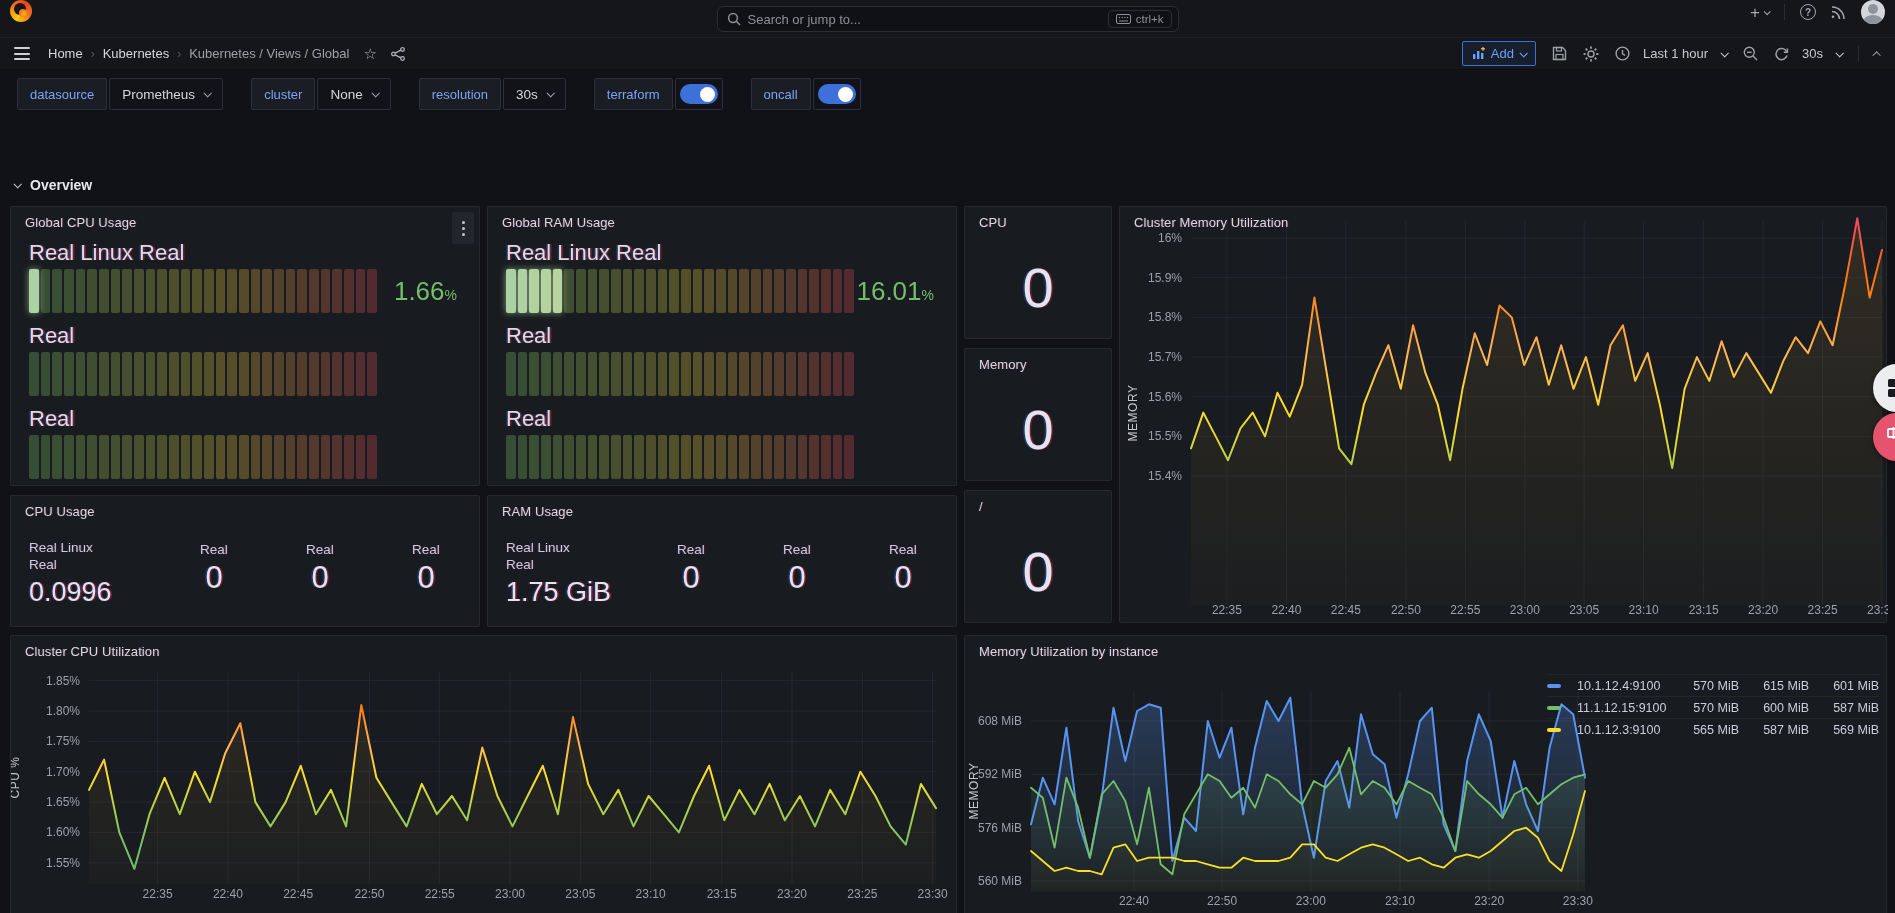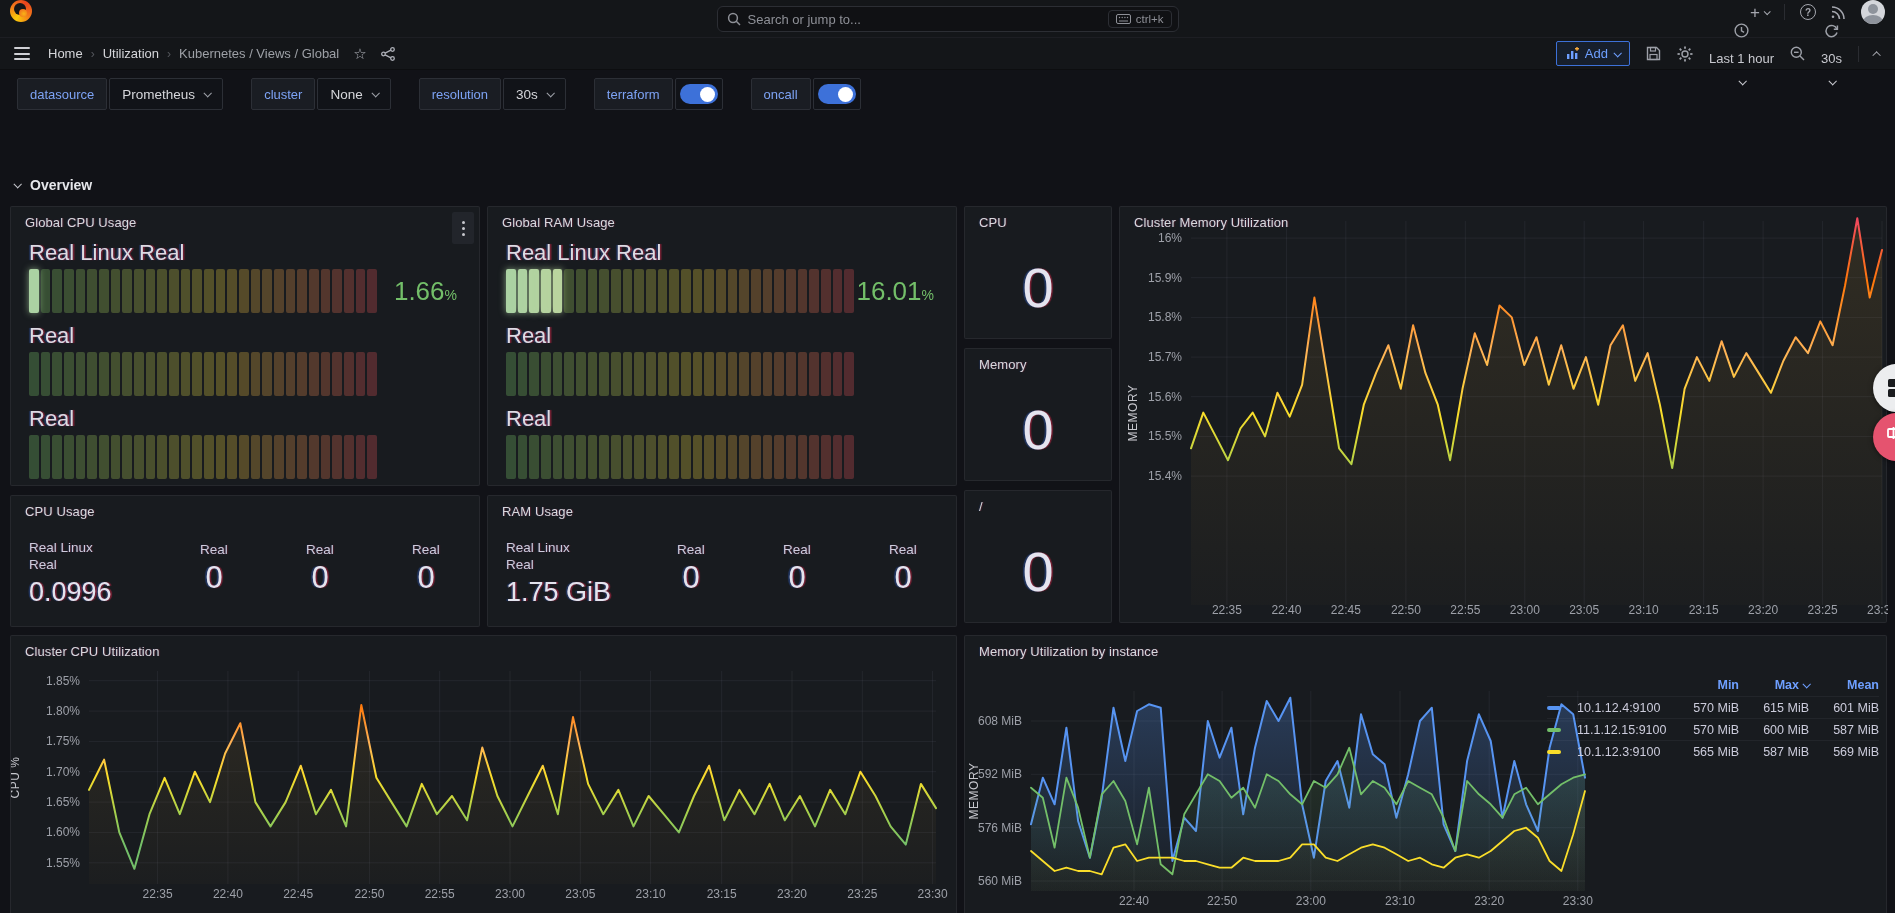--- a/index.html
+++ b/index.html
@@ -26,21 +26,21 @@
   
   .toolbar { position:relative; height:32px; background:#141619; border-bottom:1px solid #0d0e10; display:flex; align-items:center; padding:0 14px; font-size:13px; }
   .burger { display:flex; flex-direction:column; gap:3.5px; margin-right:18px; cursor:pointer; }
   .burger i { width:16px; height:2px; background:#cfd0d5; border-radius:1px; }
   .crumb { color:#d5d6da; font-weight:500; cursor:pointer; }
   .crumb.cur { color:#9da0a6; font-weight:400; cursor:default; }
   .crumb-sep { color:#54565c; margin:0 8px; font-size:12px; }
   .tb-ic { color:#aeb0b8; margin-left:14px; cursor:pointer; font-size:14px; display:flex; align-items:center; }
   .tool-right { margin-left:auto; display:flex; align-items:center; gap:16px; color:#9da0a8; }
   .addbtn { display:flex; align-items:center; gap:6px; height:25px; padding:0 9px; border:1px solid #3d71d9; border-radius:2px; background:rgba(61,113,217,0.10); color:#6e9fff; font-size:13px; font-weight:500; cursor:pointer; }
-  .timegrp { display:flex; align-items:center; gap:13px; color:#c8c9cf; cursor:pointer;flex-direction:column; }
+  .timegrp { display:flex; align-items:center; gap:13px; color:#c8c9cf; cursor:pointer; }
   .chev { display:inline-block; width:6px; height:6px; border-right:1.5px solid currentColor; border-bottom:1.5px solid currentColor; transform:rotate(45deg) translateY(-1px); }
   .chev.up { transform:rotate(225deg) translateY(-2px); }
 
   
   .vars { position:absolute; top:78px; left:17px; display:flex; gap:28px; }
   .vargroup { display:flex; align-items:stretch; }
   .vlabel { height:32px; display:flex; align-items:center; padding:0 12px; background:#1a1d23; border:1px solid #2c2f36; border-radius:2px; color:#7da3f5; font-size:13px; }
   .vvalue { height:32px; display:flex; align-items:center; gap:9px; margin-left:2px; padding:0 12px; background:#111318; border:1px solid #2c2f36; border-radius:2px; color:#d5d6da; font-size:13.5px; cursor:pointer; }
   .vvalue .chev { color:#9da0a8; }
   .vtog { padding:0 4px; }
@@ -158,21 +158,21 @@
   </header>
 
   <div class="toolbar">
     <span class="burger">
         <i></i>
         <i></i>
         <i></i>
       </span>
     <span class="crumb">Home</span>
     <span class="crumb-sep">›</span>
-    <span class="crumb">Utilization</span>
+    <span class="crumb">Kubernetes</span>
     <span class="crumb-sep">›</span>
     <span class="crumb cur">Kubernetes / Views / Global</span>
     <span class="tb-ic" style="font-size:15px;">☆</span>
     <span class="tb-ic">
       <svg width="14" height="14" viewBox="0 0 14 14">
           <circle cx="11.5" cy="2.5" r="1.8" fill="none" stroke="#aeb0b8" stroke-width="1.3"></circle>
           <circle cx="2.5" cy="7" r="1.8" fill="none" stroke="#aeb0b8" stroke-width="1.3"></circle>
           <circle cx="11.5" cy="11.5" r="1.8" fill="none" stroke="#aeb0b8" stroke-width="1.3"></circle>
           <line x1="4.1" y1="6.2" x2="9.9" y2="3.2" stroke="#aeb0b8" stroke-width="1.3"></line>
           <line x1="4.1" y1="7.9" x2="9.9" y2="10.8" stroke="#aeb0b8" stroke-width="1.3"></line>
@@ -743,26 +743,20 @@
           <text x="13" y="155" class="tick axis" text-anchor="middle" transform="rotate(-90 13 155)">MEMORY</text>
           <path d="M66.0 188.3L77.8 141.7L89.6 168.3L101.4 91.7L113.1 185.0L124.9 221.7L136.7 161.7L148.5 71.7L160.3 125.0L172.1 75.0L183.9 68.3L195.7 71.7L207.4 225.0L219.2 181.7L231.0 195.0L242.8 85.0L254.6 121.7L266.4 91.7L278.2 178.3L290.0 111.7L301.7 65.0L313.5 85.0L325.3 61.7L337.1 168.3L348.9 221.7L360.7 145.0L372.5 125.0L384.3 171.7L396.0 78.3L407.8 118.3L419.6 128.3L431.4 181.7L443.2 138.3L455.0 85.0L466.8 71.7L478.6 188.3L490.3 215.0L502.1 125.0L513.9 78.3L525.7 105.0L537.5 181.7L549.3 125.0L561.1 168.3L572.9 195.0L584.6 111.7L596.4 68.3L608.2 78.3L620.0 141.7L620 255L66 255Z" fill="url(#fl4)"></path>
           <path d="M66.0 188.3L77.8 141.7L89.6 168.3L101.4 91.7L113.1 185.0L124.9 221.7L136.7 161.7L148.5 71.7L160.3 125.0L172.1 75.0L183.9 68.3L195.7 71.7L207.4 225.0L219.2 181.7L231.0 195.0L242.8 85.0L254.6 121.7L266.4 91.7L278.2 178.3L290.0 111.7L301.7 65.0L313.5 85.0L325.3 61.7L337.1 168.3L348.9 221.7L360.7 145.0L372.5 125.0L384.3 171.7L396.0 78.3L407.8 118.3L419.6 128.3L431.4 181.7L443.2 138.3L455.0 85.0L466.8 71.7L478.6 188.3L490.3 215.0L502.1 125.0L513.9 78.3L525.7 105.0L537.5 181.7L549.3 125.0L561.1 168.3L572.9 195.0L584.6 111.7L596.4 68.3L608.2 78.3L620.0 141.7" fill="none" stroke="#5794f2" stroke-width="2" stroke-linejoin="round" stroke-linecap="round"></path>
           <path d="M66.0 151.7L77.8 161.7L89.6 211.7L101.4 141.7L113.1 171.7L124.9 221.7L136.7 158.3L148.5 145.0L160.3 165.0L172.1 208.3L183.9 151.7L195.7 228.3L207.4 238.3L219.2 178.3L231.0 158.3L242.8 138.3L254.6 145.0L266.4 161.7L278.2 151.7L290.0 171.7L301.7 138.3L313.5 145.0L325.3 158.3L337.1 168.3L348.9 145.0L360.7 151.7L372.5 138.3L384.3 111.7L396.0 158.3L407.8 145.0L419.6 151.7L431.4 168.3L443.2 145.0L455.0 151.7L466.8 158.3L478.6 181.7L490.3 215.0L502.1 145.0L513.9 158.3L525.7 168.3L537.5 181.7L549.3 158.3L561.1 151.7L572.9 168.3L584.6 158.3L596.4 148.3L608.2 141.7L620.0 138.3L620 255L66 255Z" fill="url(#fl5)"></path>
           <path d="M66.0 151.7L77.8 161.7L89.6 211.7L101.4 141.7L113.1 171.7L124.9 221.7L136.7 158.3L148.5 145.0L160.3 165.0L172.1 208.3L183.9 151.7L195.7 228.3L207.4 238.3L219.2 178.3L231.0 158.3L242.8 138.3L254.6 145.0L266.4 161.7L278.2 151.7L290.0 171.7L301.7 138.3L313.5 145.0L325.3 158.3L337.1 168.3L348.9 145.0L360.7 151.7L372.5 138.3L384.3 111.7L396.0 158.3L407.8 145.0L419.6 151.7L431.4 168.3L443.2 145.0L455.0 151.7L466.8 158.3L478.6 181.7L490.3 215.0L502.1 145.0L513.9 158.3L525.7 168.3L537.5 181.7L549.3 158.3L561.1 151.7L572.9 168.3L584.6 158.3L596.4 148.3L608.2 141.7L620.0 138.3" fill="none" stroke="#73bf69" stroke-width="1.8" stroke-linejoin="round" stroke-linecap="round"></path>
           <path d="M66.0 215.0L77.8 225.0L89.6 235.0L101.4 231.7L113.1 235.0L124.9 235.0L136.7 238.3L148.5 211.7L160.3 208.3L172.1 225.0L183.9 221.7L195.7 221.7L207.4 221.7L219.2 225.0L231.0 225.0L242.8 228.3L254.6 231.7L266.4 231.7L278.2 221.7L290.0 225.0L301.7 225.0L313.5 225.0L325.3 221.7L337.1 208.3L348.9 208.3L360.7 221.7L372.5 225.0L384.3 218.3L396.0 211.7L407.8 208.3L419.6 211.7L431.4 218.3L443.2 225.0L455.0 221.7L466.8 228.3L478.6 231.7L490.3 221.7L502.1 218.3L513.9 221.7L525.7 215.0L537.5 205.0L549.3 195.0L561.1 191.7L572.9 201.7L584.6 225.0L596.4 235.0L608.2 198.3L620.0 155.0L620 255L66 255Z" fill="url(#fl6)"></path>
           <path d="M66.0 215.0L77.8 225.0L89.6 235.0L101.4 231.7L113.1 235.0L124.9 235.0L136.7 238.3L148.5 211.7L160.3 208.3L172.1 225.0L183.9 221.7L195.7 221.7L207.4 221.7L219.2 225.0L231.0 225.0L242.8 228.3L254.6 231.7L266.4 231.7L278.2 221.7L290.0 225.0L301.7 225.0L313.5 225.0L325.3 221.7L337.1 208.3L348.9 208.3L360.7 221.7L372.5 225.0L384.3 218.3L396.0 211.7L407.8 208.3L419.6 211.7L431.4 218.3L443.2 225.0L455.0 221.7L466.8 228.3L478.6 231.7L490.3 221.7L502.1 218.3L513.9 221.7L525.7 215.0L537.5 205.0L549.3 195.0L561.1 191.7L572.9 201.7L584.6 225.0L596.4 235.0L608.2 198.3L620.0 155.0" fill="none" stroke="#fade2a" stroke-width="1.8" stroke-linejoin="round" stroke-linecap="round"></path>
         </svg>
       </div>
     <div class="legend" id="legend-mem">
-        <div class="lg-row hdr">
-          <div></div>
-          <div class="lg-num">Min</div>
-          <div class="lg-num">Max<i class="chev"></i></div>
-          <div class="lg-num">Mean</div>
-        </div>
         <div class="lg-row">
           <div class="lg-name">
             <div class="swatch" style="background: rgb(87, 148, 242);"></div>
             <span>10.1.12.4:9100</span>
           </div>
           <div class="lg-num">570 MiB</div>
           <div class="lg-num">615 MiB</div>
           <div class="lg-num">601 MiB</div>
         </div>
         <div class="lg-row">

